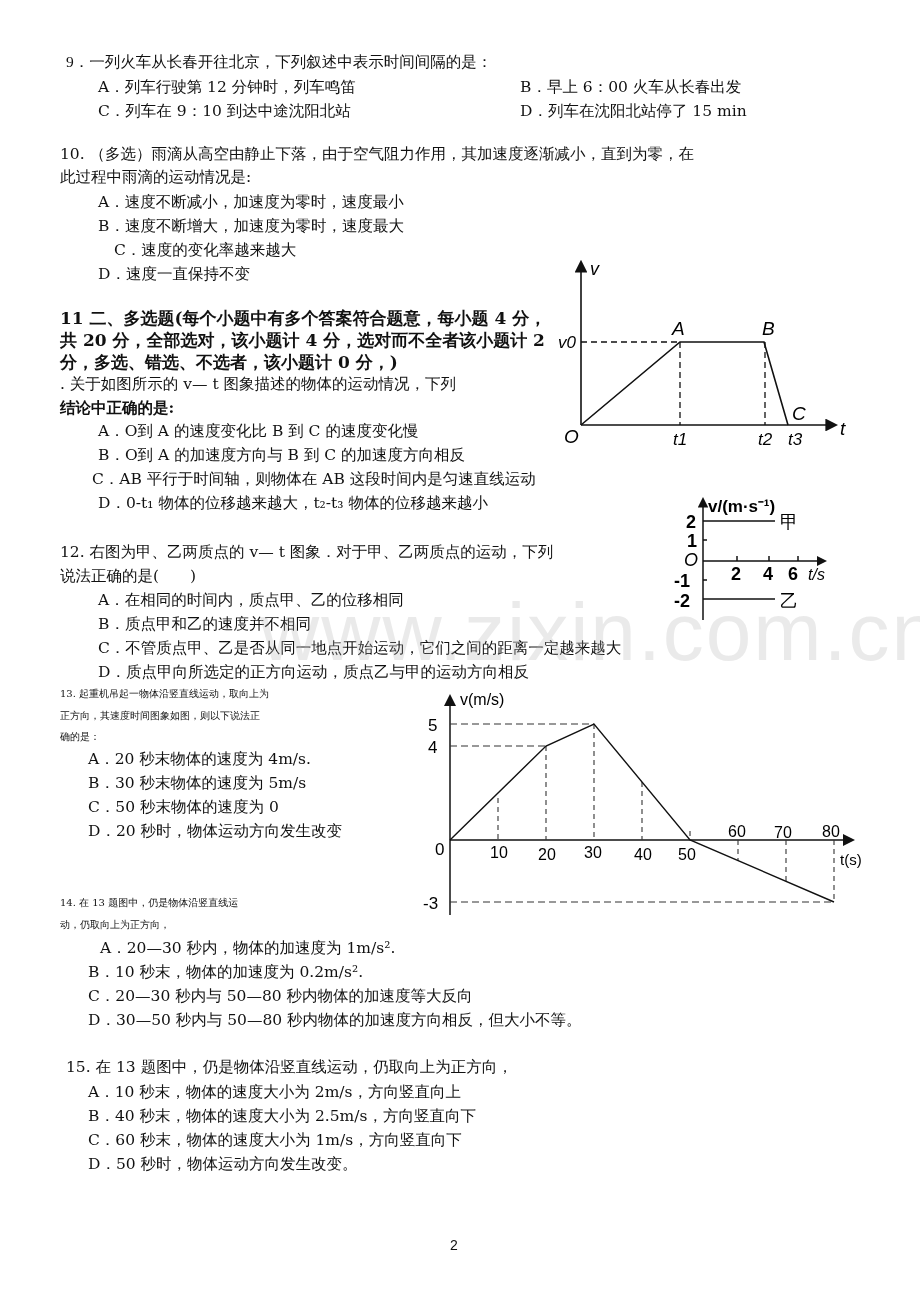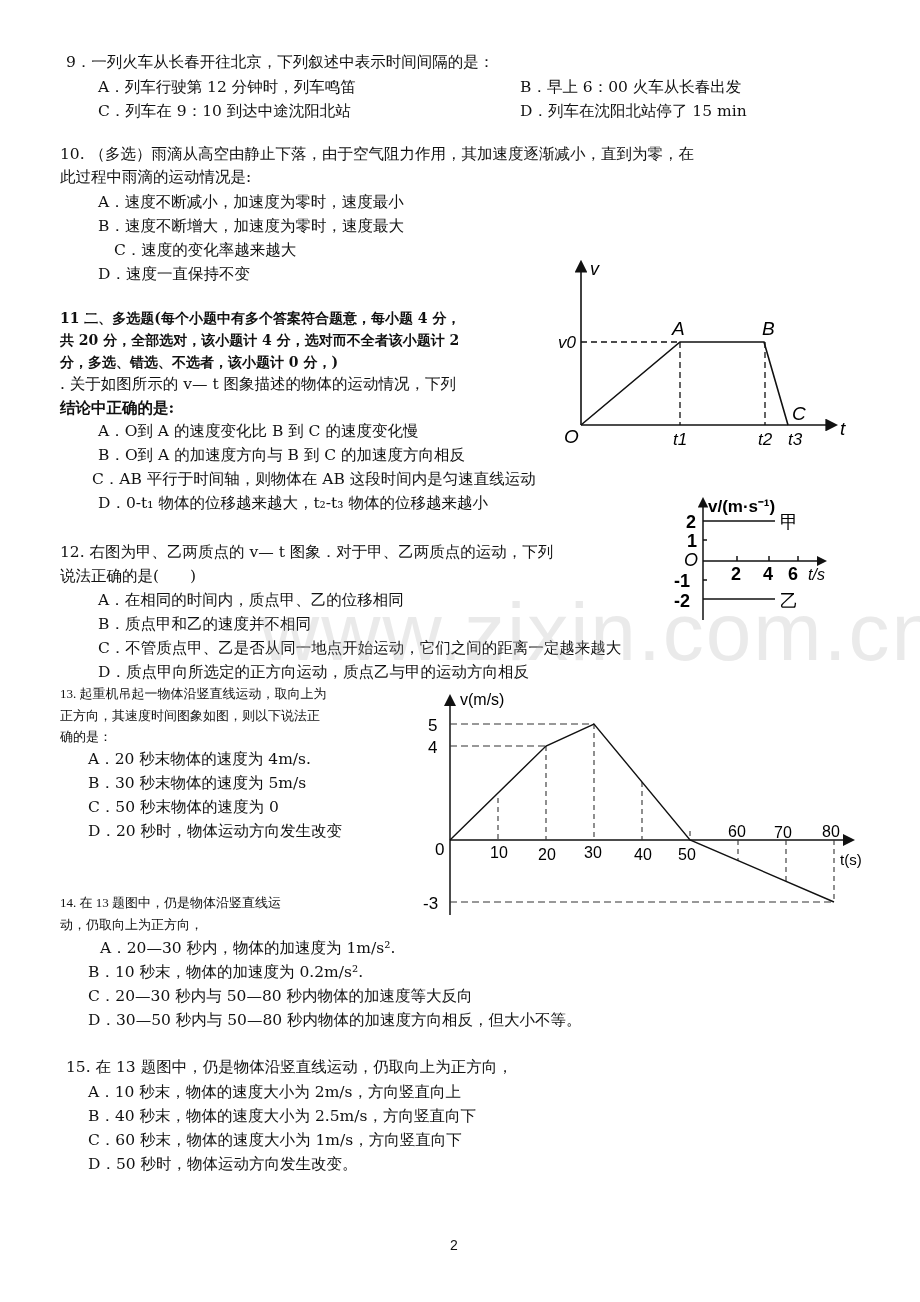--- a/index.html
+++ b/index.html
@@ -3,34 +3,34 @@
 <meta charset="utf-8">
 <style>
   html, body { margin: 0; padding: 0; background: #ffffff; }
   body {
     width: 920px; height: 1302px; position: relative; overflow: hidden;
     font-family: "DejaVu Serif", "Liberation Serif", serif;
     color: #111;
     font-size: 15.5px;
   }
   .line { position: absolute; white-space: nowrap; line-height: 20px; }
-  .bold { font-weight: bold; font-size: 14px; }
-  .small { font-size: 13px; font-family: Liberation Serif, serif; }
+  .bold { font-weight: bold; font-size: 17px; }
+  .small { font-size: 10px; }
   svg text { font-family: "Liberation Sans", sans-serif; }
   .watermark {
     position: absolute; left: 260px; top: 585px;
     font-family: "Liberation Sans", sans-serif; font-size: 82px;
     color: rgba(180,180,180,0.28); letter-spacing: 2px; pointer-events: none;
   }
   .page-num { position: absolute; left: 450px; top: 1237px; font-family: "Liberation Sans", sans-serif; font-size: 14px; }
 </style>
 </head>
 <body>
 
-<div class="line" style="left:66px;top:52px;">9．一列火车从长春开往北京，下列叙述中表示时间间隔的是：</div>
+<div class="line" style="left:66px;top:52px;font-family:Liberation Serif, serif;">9．一列火车从长春开往北京，下列叙述中表示时间间隔的是：</div>
 <div class="line" style="left:98px;top:77px;">A．列车行驶第 12 分钟时，列车鸣笛</div>
 <div class="line" style="left:520px;top:77px;">B．早上 6：00 火车从长春出发</div>
 <div class="line" style="left:98px;top:101px;">C．列车在 9：10 到达中途沈阳北站</div>
 <div class="line" style="left:520px;top:101px;">D．列车在沈阳北站停了 15 min</div>
 
 <div class="line" style="left:60px;top:144px;">10. （多选）雨滴从高空由静止下落，由于空气阻力作用，其加速度逐渐减小，直到为零，在</div>
 <div class="line" style="left:60px;top:167px;">此过程中雨滴的运动情况是:</div>
 <div class="line" style="left:98px;top:192px;">A．速度不断减小，加速度为零时，速度最小</div>
 <div class="line" style="left:98px;top:216px;">B．速度不断增大，加速度为零时，速度最大</div>
 <div class="line" style="left:98px;top:240px;margin-left:16px;">C．速度的变化率越来越大</div>

